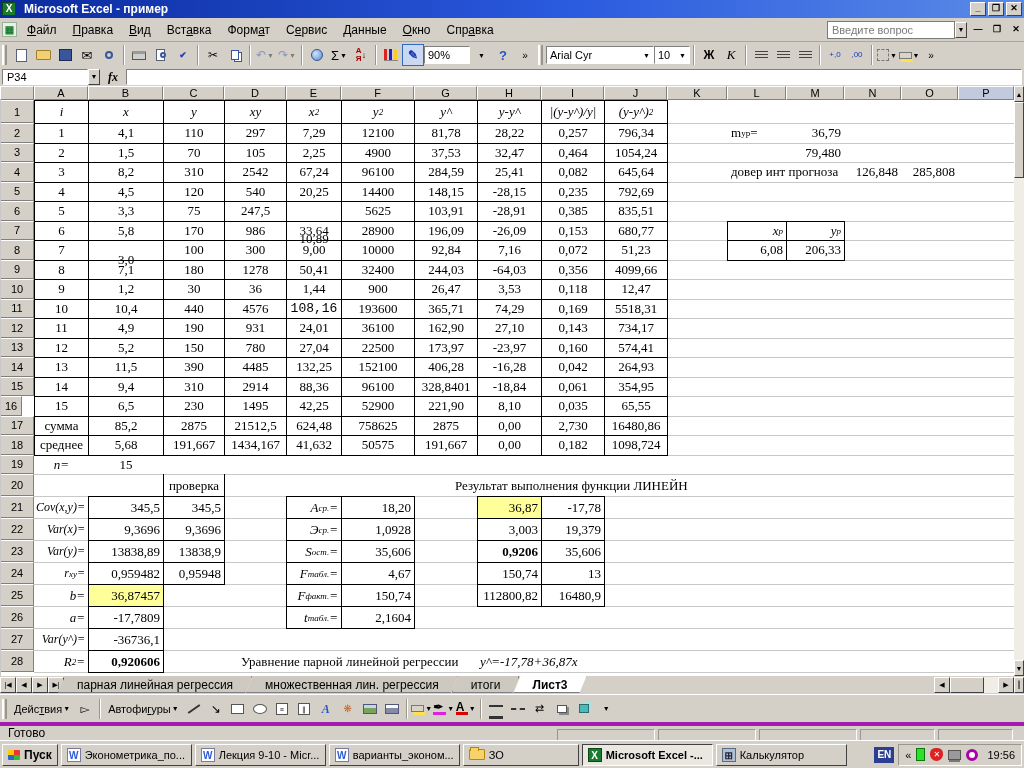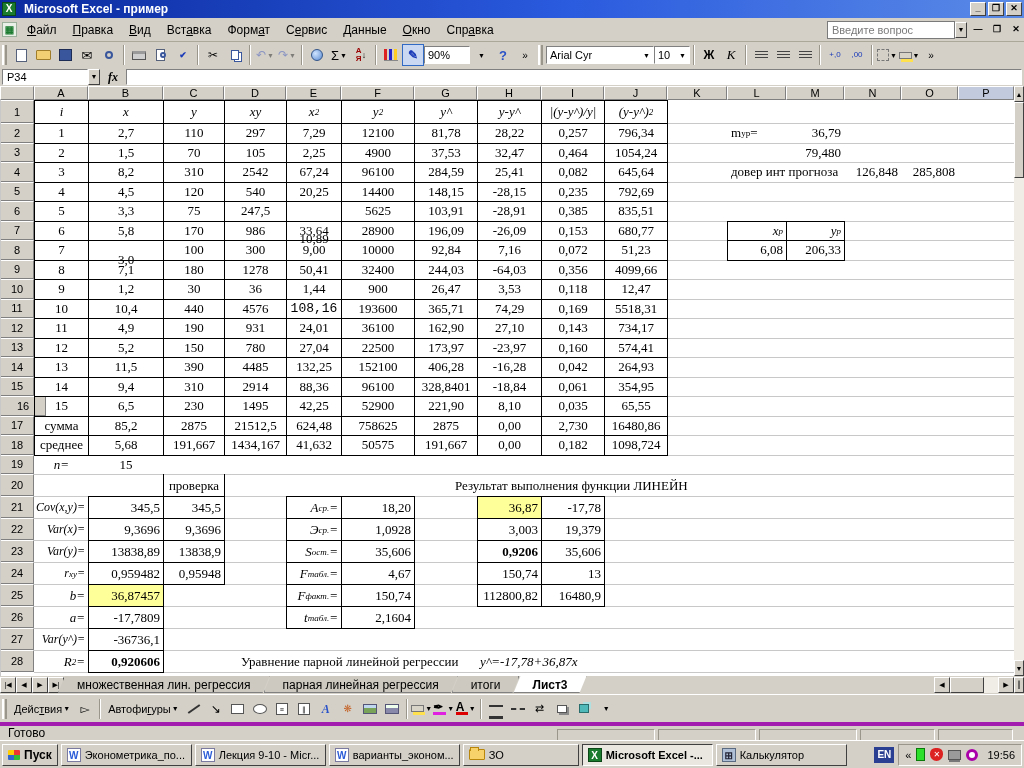--- a/index.html
+++ b/index.html
@@ -299,21 +299,21 @@
       <div class="rhdr" style="left: 0px; top: 115px; width: 34px; height: 19.5px;">6</div>
       <div class="rhdr" style="left: 0px; top: 134.5px; width: 34px; height: 19.5px;">7</div>
       <div class="rhdr" style="left: 0px; top: 154px; width: 34px; height: 19.5px;">8</div>
       <div class="rhdr" style="left: 0px; top: 173.5px; width: 34px; height: 19.5px;">9</div>
       <div class="rhdr" style="left: 0px; top: 193px; width: 34px; height: 19.5px;">10</div>
       <div class="rhdr" style="left: 0px; top: 212.5px; width: 34px; height: 19.5px;">11</div>
       <div class="rhdr" style="left: 0px; top: 232px; width: 34px; height: 19.5px;">12</div>
       <div class="rhdr" style="left: 0px; top: 251.5px; width: 34px; height: 19.5px;">13</div>
       <div class="rhdr" style="left: 0px; top: 271px; width: 34px; height: 19.5px;">14</div>
       <div class="rhdr" style="left: 0px; top: 290.5px; width: 34px; height: 19.5px;">15</div>
-      <div class="rhdr" style="left: 0px; top: 310px; width: 46px; height: 19.5px;">16</div>
+      <div class="rhdr" style="left: 0px; top: 310px; width: 22px; height: 19.5px;">16</div>
       <div class="rhdr" style="left: 0px; top: 329.5px; width: 34px; height: 19.5px;">17</div>
       <div class="rhdr" style="left: 0px; top: 349px; width: 34px; height: 19.5px;">18</div>
       <div class="rhdr" style="left: 0px; top: 368.5px; width: 34px; height: 19.5px;">19</div>
       <div class="rhdr" style="left: 0px; top: 388px; width: 34px; height: 22px;">20</div>
       <div class="rhdr" style="left: 0px; top: 410px; width: 34px; height: 22px;">21</div>
       <div class="rhdr" style="left: 0px; top: 432px; width: 34px; height: 22px;">22</div>
       <div class="rhdr" style="left: 0px; top: 454px; width: 34px; height: 22px;">23</div>
       <div class="rhdr" style="left: 0px; top: 476px; width: 34px; height: 22px;">24</div>
       <div class="rhdr" style="left: 0px; top: 498px; width: 34px; height: 22px;">25</div>
       <div class="rhdr" style="left: 0px; top: 520px; width: 34px; height: 22px;">26</div>
@@ -439,21 +439,21 @@
       <div class="cell it" style="left: 89px; top: 15px; width: 74px; height: 22px;">x</div>
       <div class="cell it" style="left: 164px; top: 15px; width: 60px; height: 22px;">y</div>
       <div class="cell it" style="left: 225px; top: 15px; width: 61px; height: 22px;">xy</div>
       <div class="cell it" style="left: 287px; top: 15px; width: 54px; height: 22px;">x<sup>2</sup></div>
       <div class="cell it" style="left: 342px; top: 15px; width: 72px; height: 22px;">y<sup>2</sup></div>
       <div class="cell it" style="left: 415px; top: 15px; width: 62px; height: 22px;">y^</div>
       <div class="cell it" style="left: 478px; top: 15px; width: 63px; height: 22px;">y-y^</div>
       <div class="cell it" style="left: 542px; top: 15px; width: 62px; height: 22px;">|(y-y^)/y|</div>
       <div class="cell it" style="left: 605px; top: 15px; width: 62px; height: 22px;">(y-y^)<sup>2</sup></div>
       <div class="cell " style="left: 35px; top: 38px; width: 53px; height: 18.5px;">1</div>
-      <div class="cell " style="left: 89px; top: 38px; width: 74px; height: 18.5px;">2,7</div>
+      <div class="cell " style="left: 89px; top: 38px; width: 74px; height: 18.5px;">4,1</div>
       <div class="cell " style="left: 164px; top: 38px; width: 60px; height: 18.5px;">110</div>
       <div class="cell " style="left: 225px; top: 38px; width: 61px; height: 18.5px;">297</div>
       <div class="cell " style="left: 287px; top: 38px; width: 54px; height: 18.5px;">7,29</div>
       <div class="cell " style="left: 342px; top: 38px; width: 72px; height: 18.5px;">12100</div>
       <div class="cell " style="left: 415px; top: 38px; width: 62px; height: 18.5px;">81,78</div>
       <div class="cell " style="left: 478px; top: 38px; width: 63px; height: 18.5px;">28,22</div>
       <div class="cell " style="left: 542px; top: 38px; width: 62px; height: 18.5px;">0,257</div>
       <div class="cell " style="left: 605px; top: 38px; width: 62px; height: 18.5px;">796,34</div>
       <div class="cell " style="left: 35px; top: 57.5px; width: 53px; height: 18.5px;">2</div>
       <div class="cell " style="left: 89px; top: 57.5px; width: 74px; height: 18.5px;">1,5</div>
@@ -677,22 +677,22 @@
       <div class="sbtn" style="left: 1014px; top: 0px; width: 10px; height: 16px;">▲</div>
       <div class="sthumb" style="left: 1014px; top: 16px; width: 10px; height: 76px;"></div>
       <div class="sbtn" style="left: 1014px; top: 574px; width: 10px; height: 16px;">▼</div>
     </div>
 
   <div id="tabsrow">
       <span class="navbtn">|◀</span>
       <span class="navbtn">◀</span>
       <span class="navbtn">▶</span>
       <span class="navbtn">▶|</span>
+      <span class="stab">парная линейная регрессия</span>
       <span class="stab">множественная лин. регрессия</span>
-      <span class="stab">парная линейная регрессия</span>
       <span class="stab">итоги</span>
       <span class="stab active">Лист3</span>
       <span style="margin-left: auto; display: flex; align-items: flex-start;">
         <span class="navbtn">◀</span>
         <span class="sthumb" style="position:static;width:34px;height:16px;margin-top:1px"></span>
         <span class="strack" style="position:static;width:14px;height:16px;margin-top:1px"></span>
         <span class="navbtn">▶</span>
         <span class="navbtn" style="width:10px">║</span>
       </span>
     </div>

